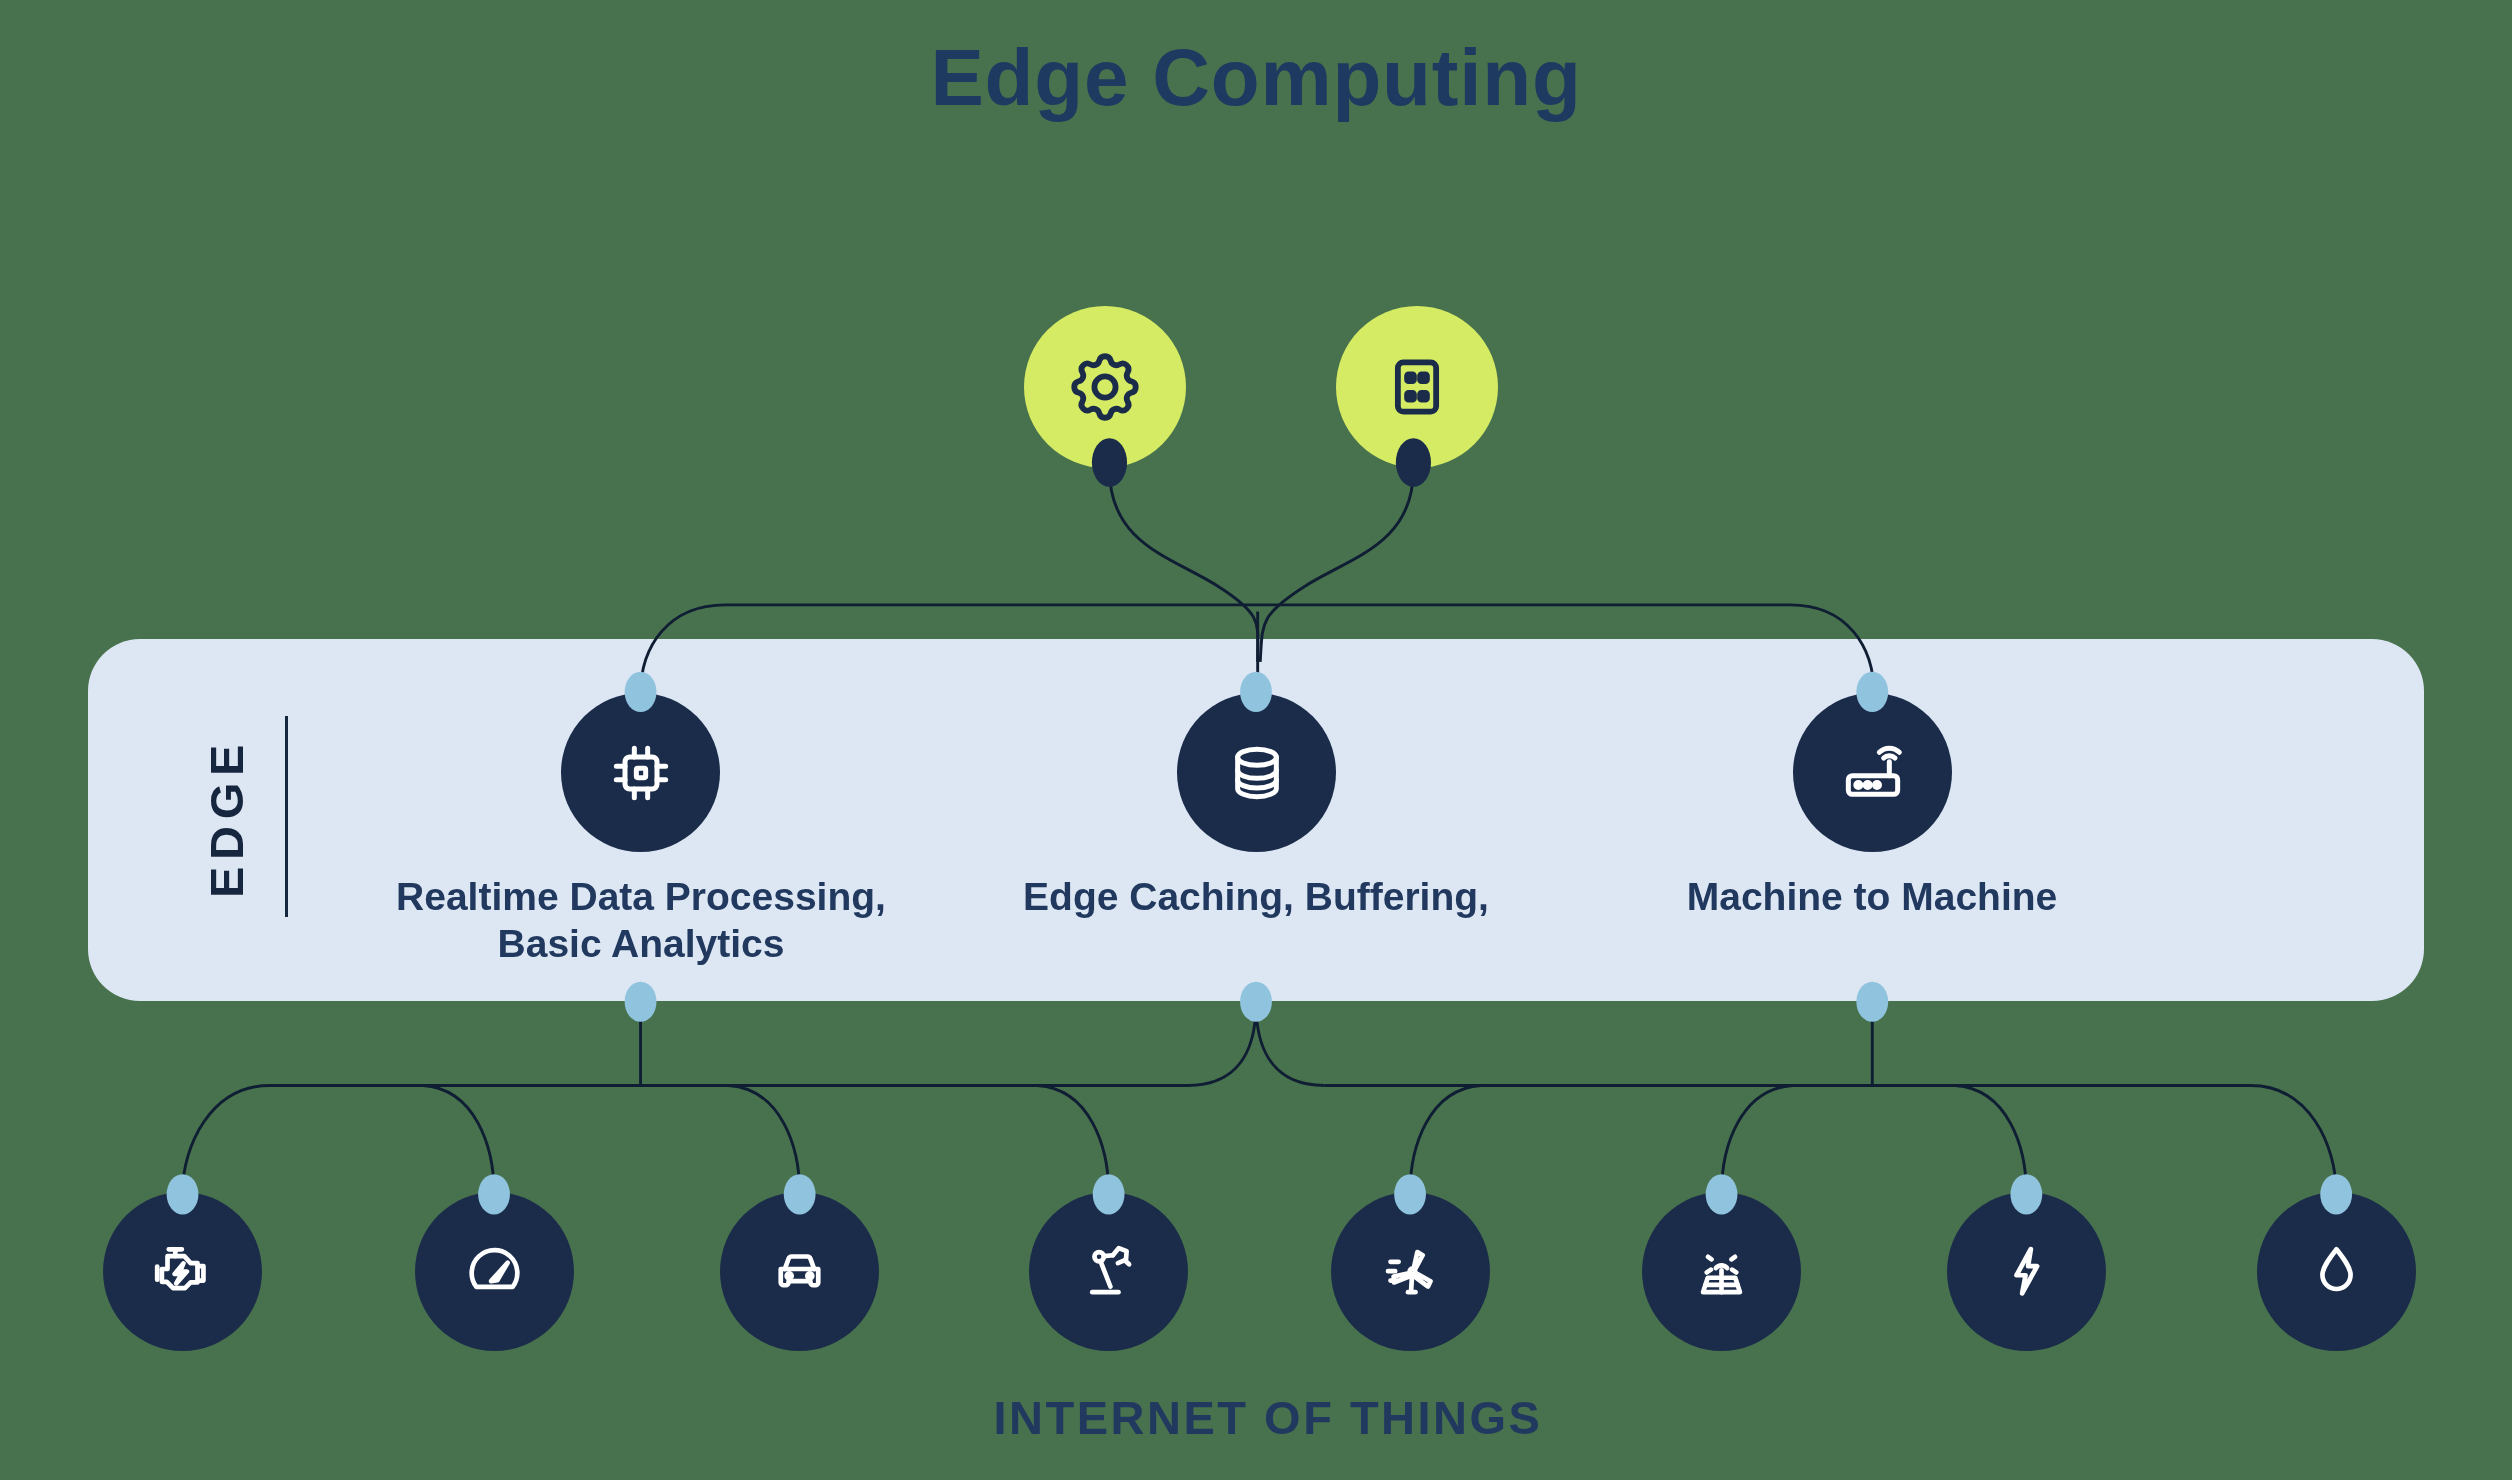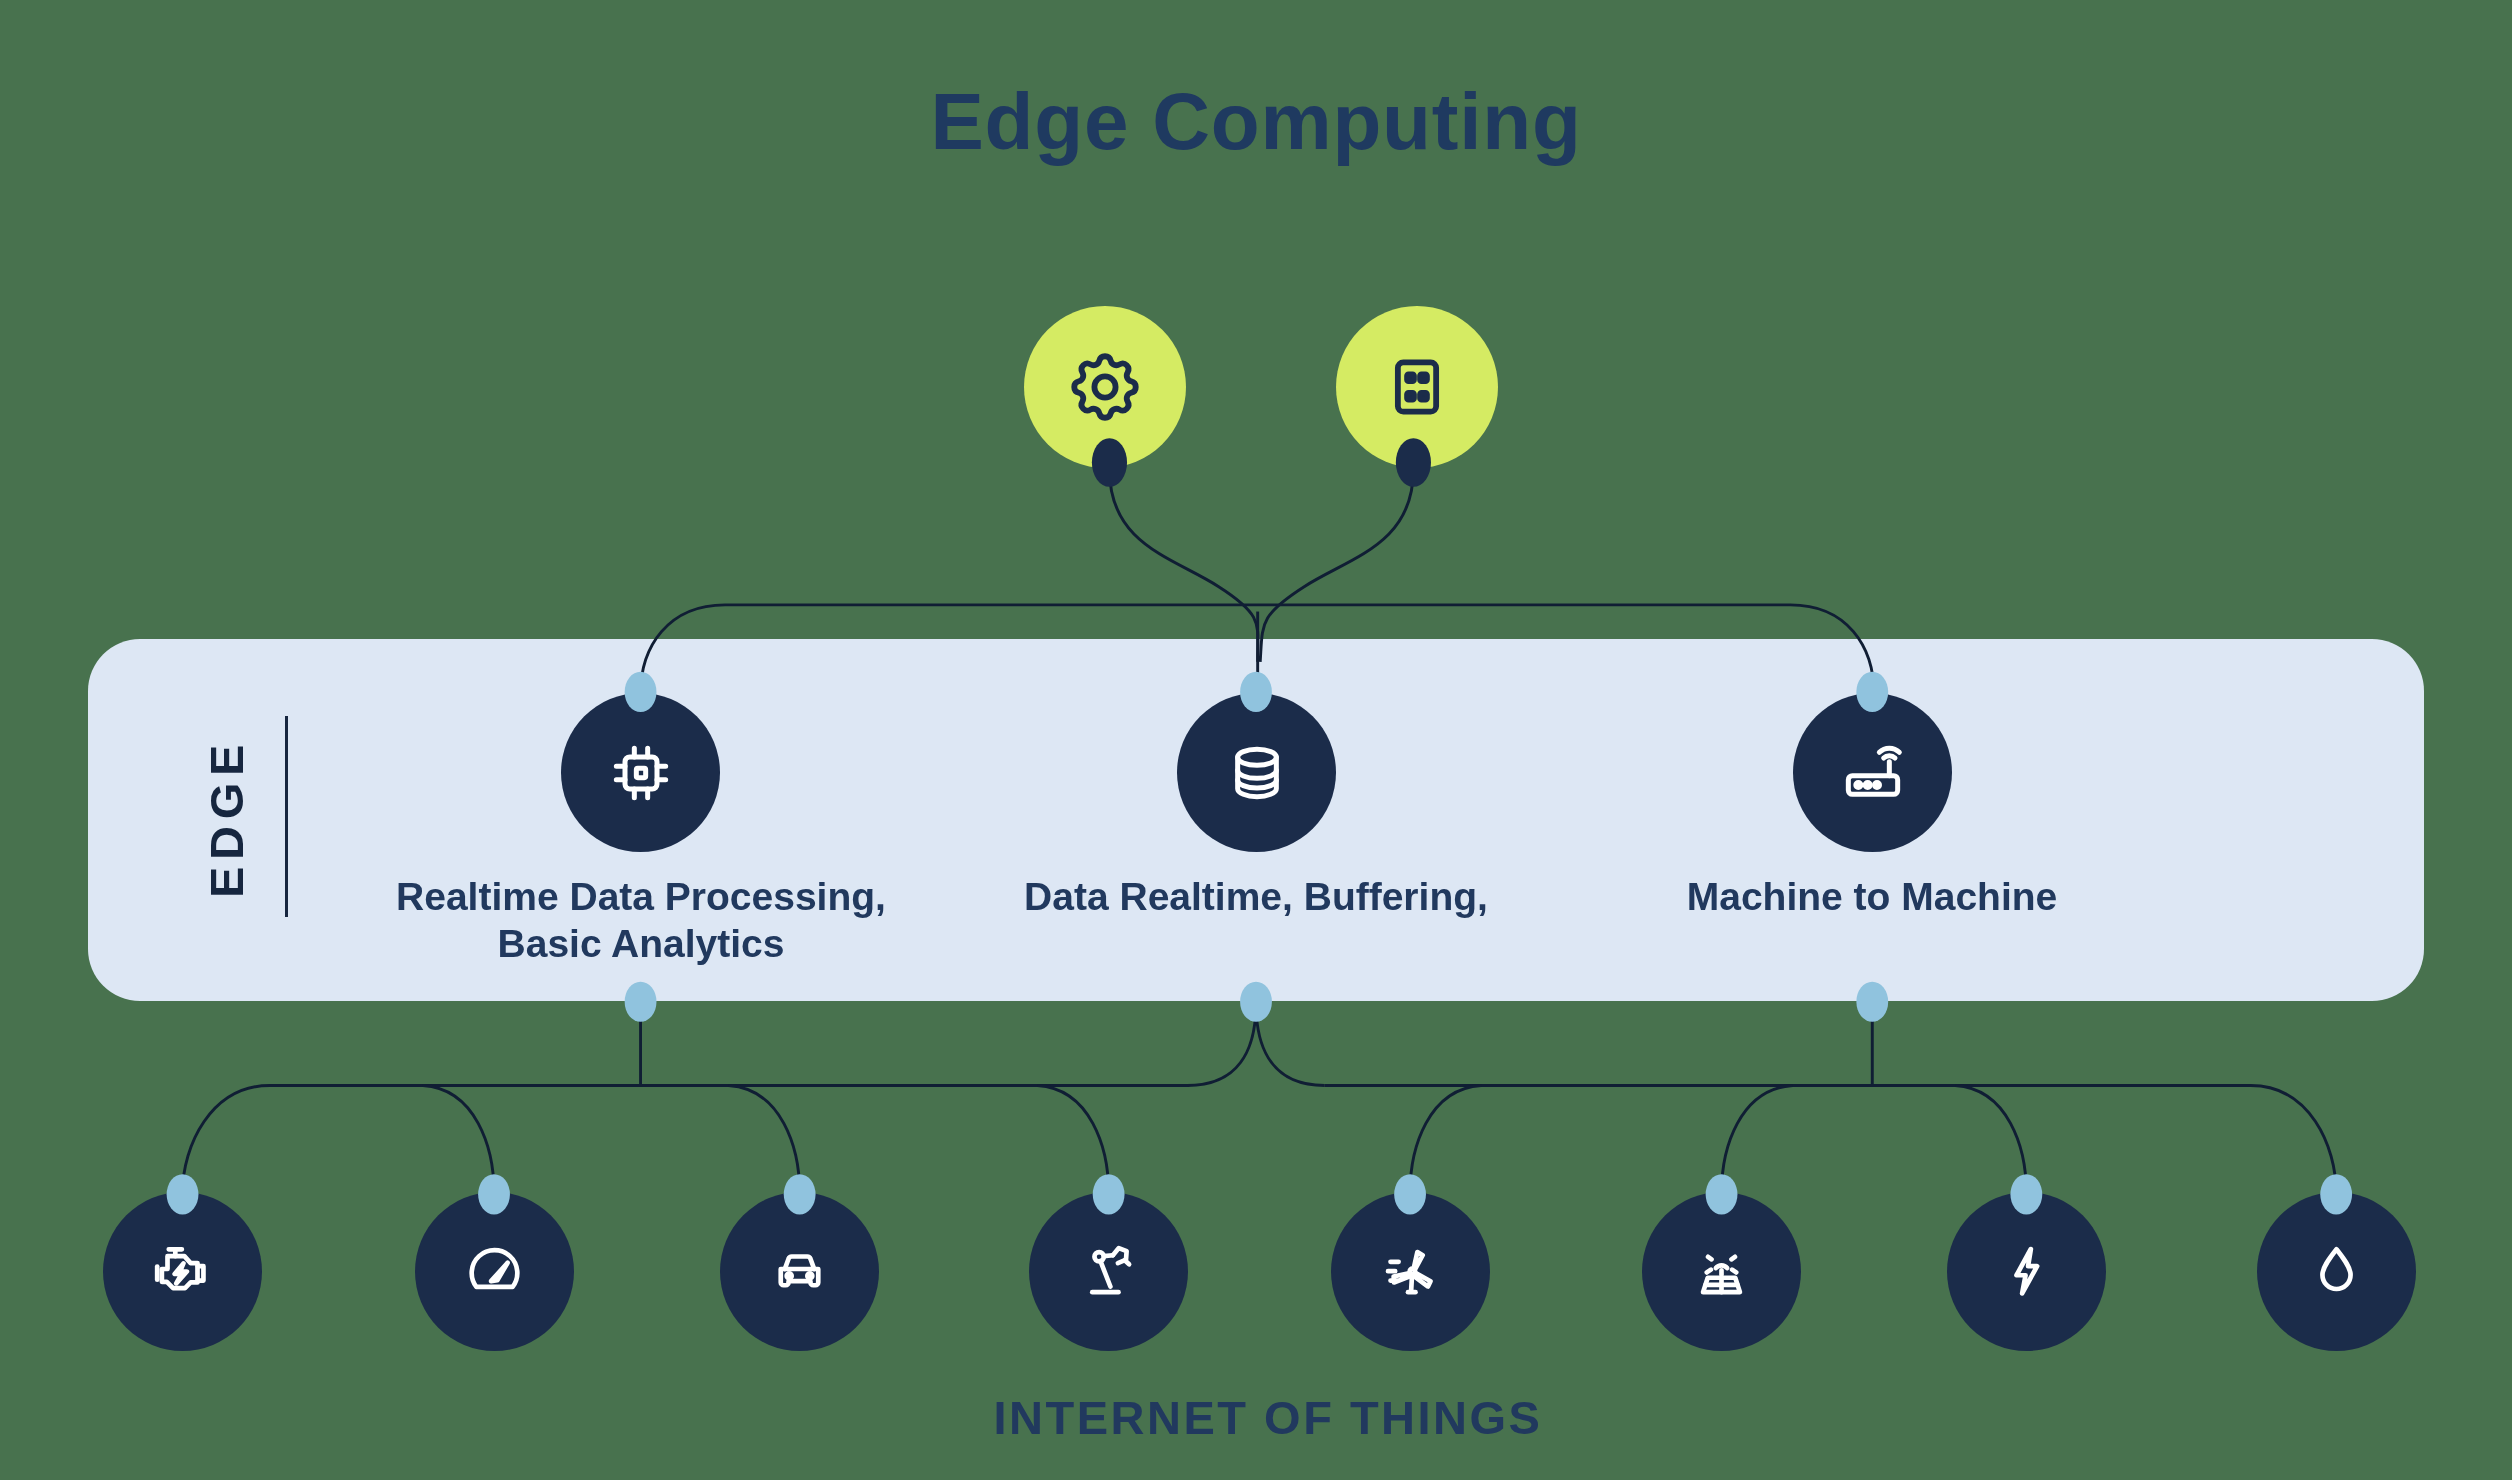--- a/index.html
+++ b/index.html
@@ -1,21 +1,21 @@
 <!DOCTYPE html>
 <html style="font-size:13.4px"><head>
 <meta charset="utf-8">
 <style>
   html,body{margin:0;padding:0;background:#48724E;}
   .canvas{position:relative;width:2512px;height:1481px;background:#48724E;overflow:hidden;
           font-family:"Liberation Sans",sans-serif;}
   .layer{position:absolute;inset:0;width:2512px;height:1481px;pointer-events:none;}.z2{z-index:2}.z4{z-index:4}
 
   .page-title{position:absolute;left:0;top:32px;width:2512px;text-align:center;
-              font-size:80px;font-weight:800;color:#1F3A60;letter-spacing:0.8px;z-index:5;margin-top:44px;}
+              font-size:80px;font-weight:800;color:#1F3A60;letter-spacing:0.8px;z-index:5;}
 
   .cloud-label{position:absolute;font-size:49px;font-weight:800;color:#21395E;
                letter-spacing:1.3px;z-index:5;white-space:nowrap;}
   .cloud-label.s4{left:586px;top:358px;width:394px;text-align:right;}
   .cloud-label.dc{left:1548px;top:358px;}
 
   .node{position:absolute;border-radius:50%;display:flex;align-items:center;justify-content:center;z-index:3;}
   .node.lime{width:162px;height:162px;background:#D5EB63;}
   .node.navy{width:159px;height:159px;background:#1B2C4A;}
   .node.iot{width:159px;height:159px;background:#1B2C4A;}
@@ -119,21 +119,21 @@
       <path d="M15.2 7.5a2.4 2.4 0 0 1 3.4 0"></path>
       <path d="M13.9 5.8a4.3 4.3 0 0 1 6 0"></path>
     </svg>
   </div>
 
   <div class="node-label" style="left:306px;">
     <div>Realtime Data Processing,</div>
     <div>Basic Analytics</div>
   </div>
   <div class="node-label" style="left:921px;">
-    <div>Data Realtime, Buffering,</div>
+    <div>Edge Caching, Buffering,</div>
   </div>
   <div class="node-label" style="left:1537px;text-align:center;">
     <div>Machine to Machine</div>
   </div>
 
   <div class="node iot" style="left:103px;top:1192px;">
     <svg class="ic ic-white" width="75" height="75" viewBox="0 0 24 24">
       <path d="M7.6 4.9h4.2 M9.7 4.9v2.2"></path>
       <path d="M7.2 7.1h5.4l2 2.2h2.2v6.2h-2.2l-1.8 1.8H9l-2-2H5.4v-4.1h1.8z"></path>
       <path d="M3.9 10.4v4.2"></path>

